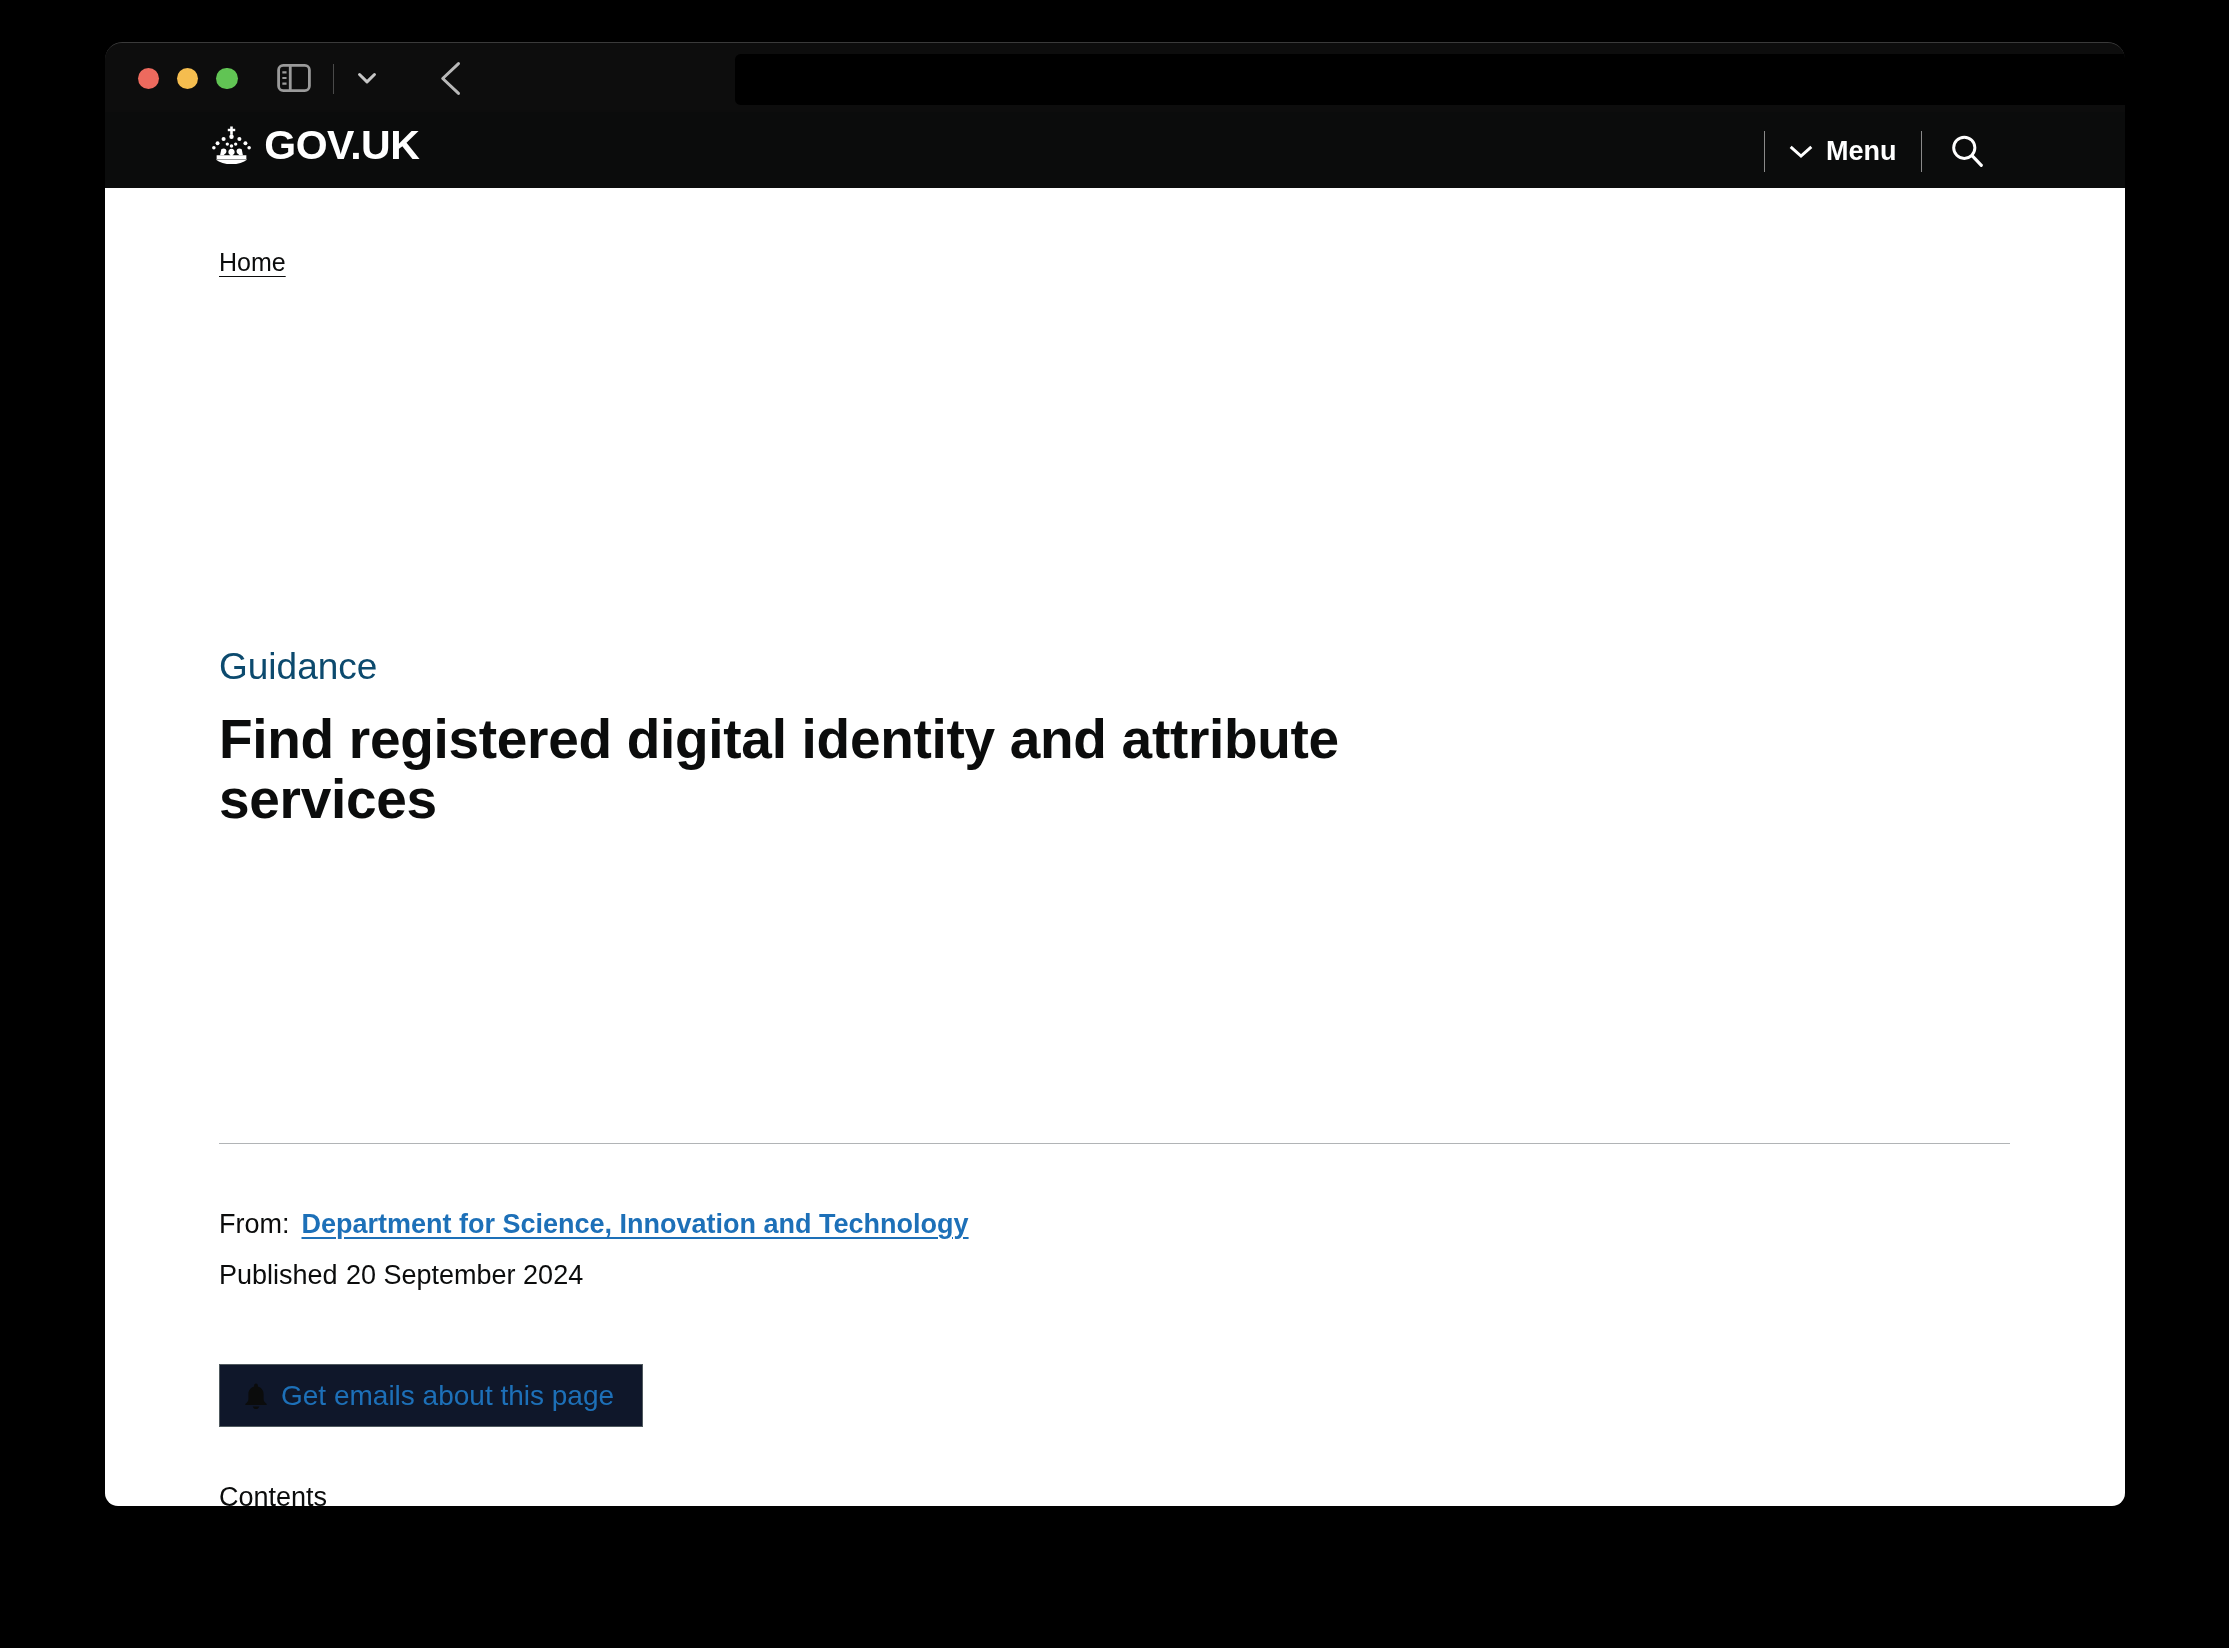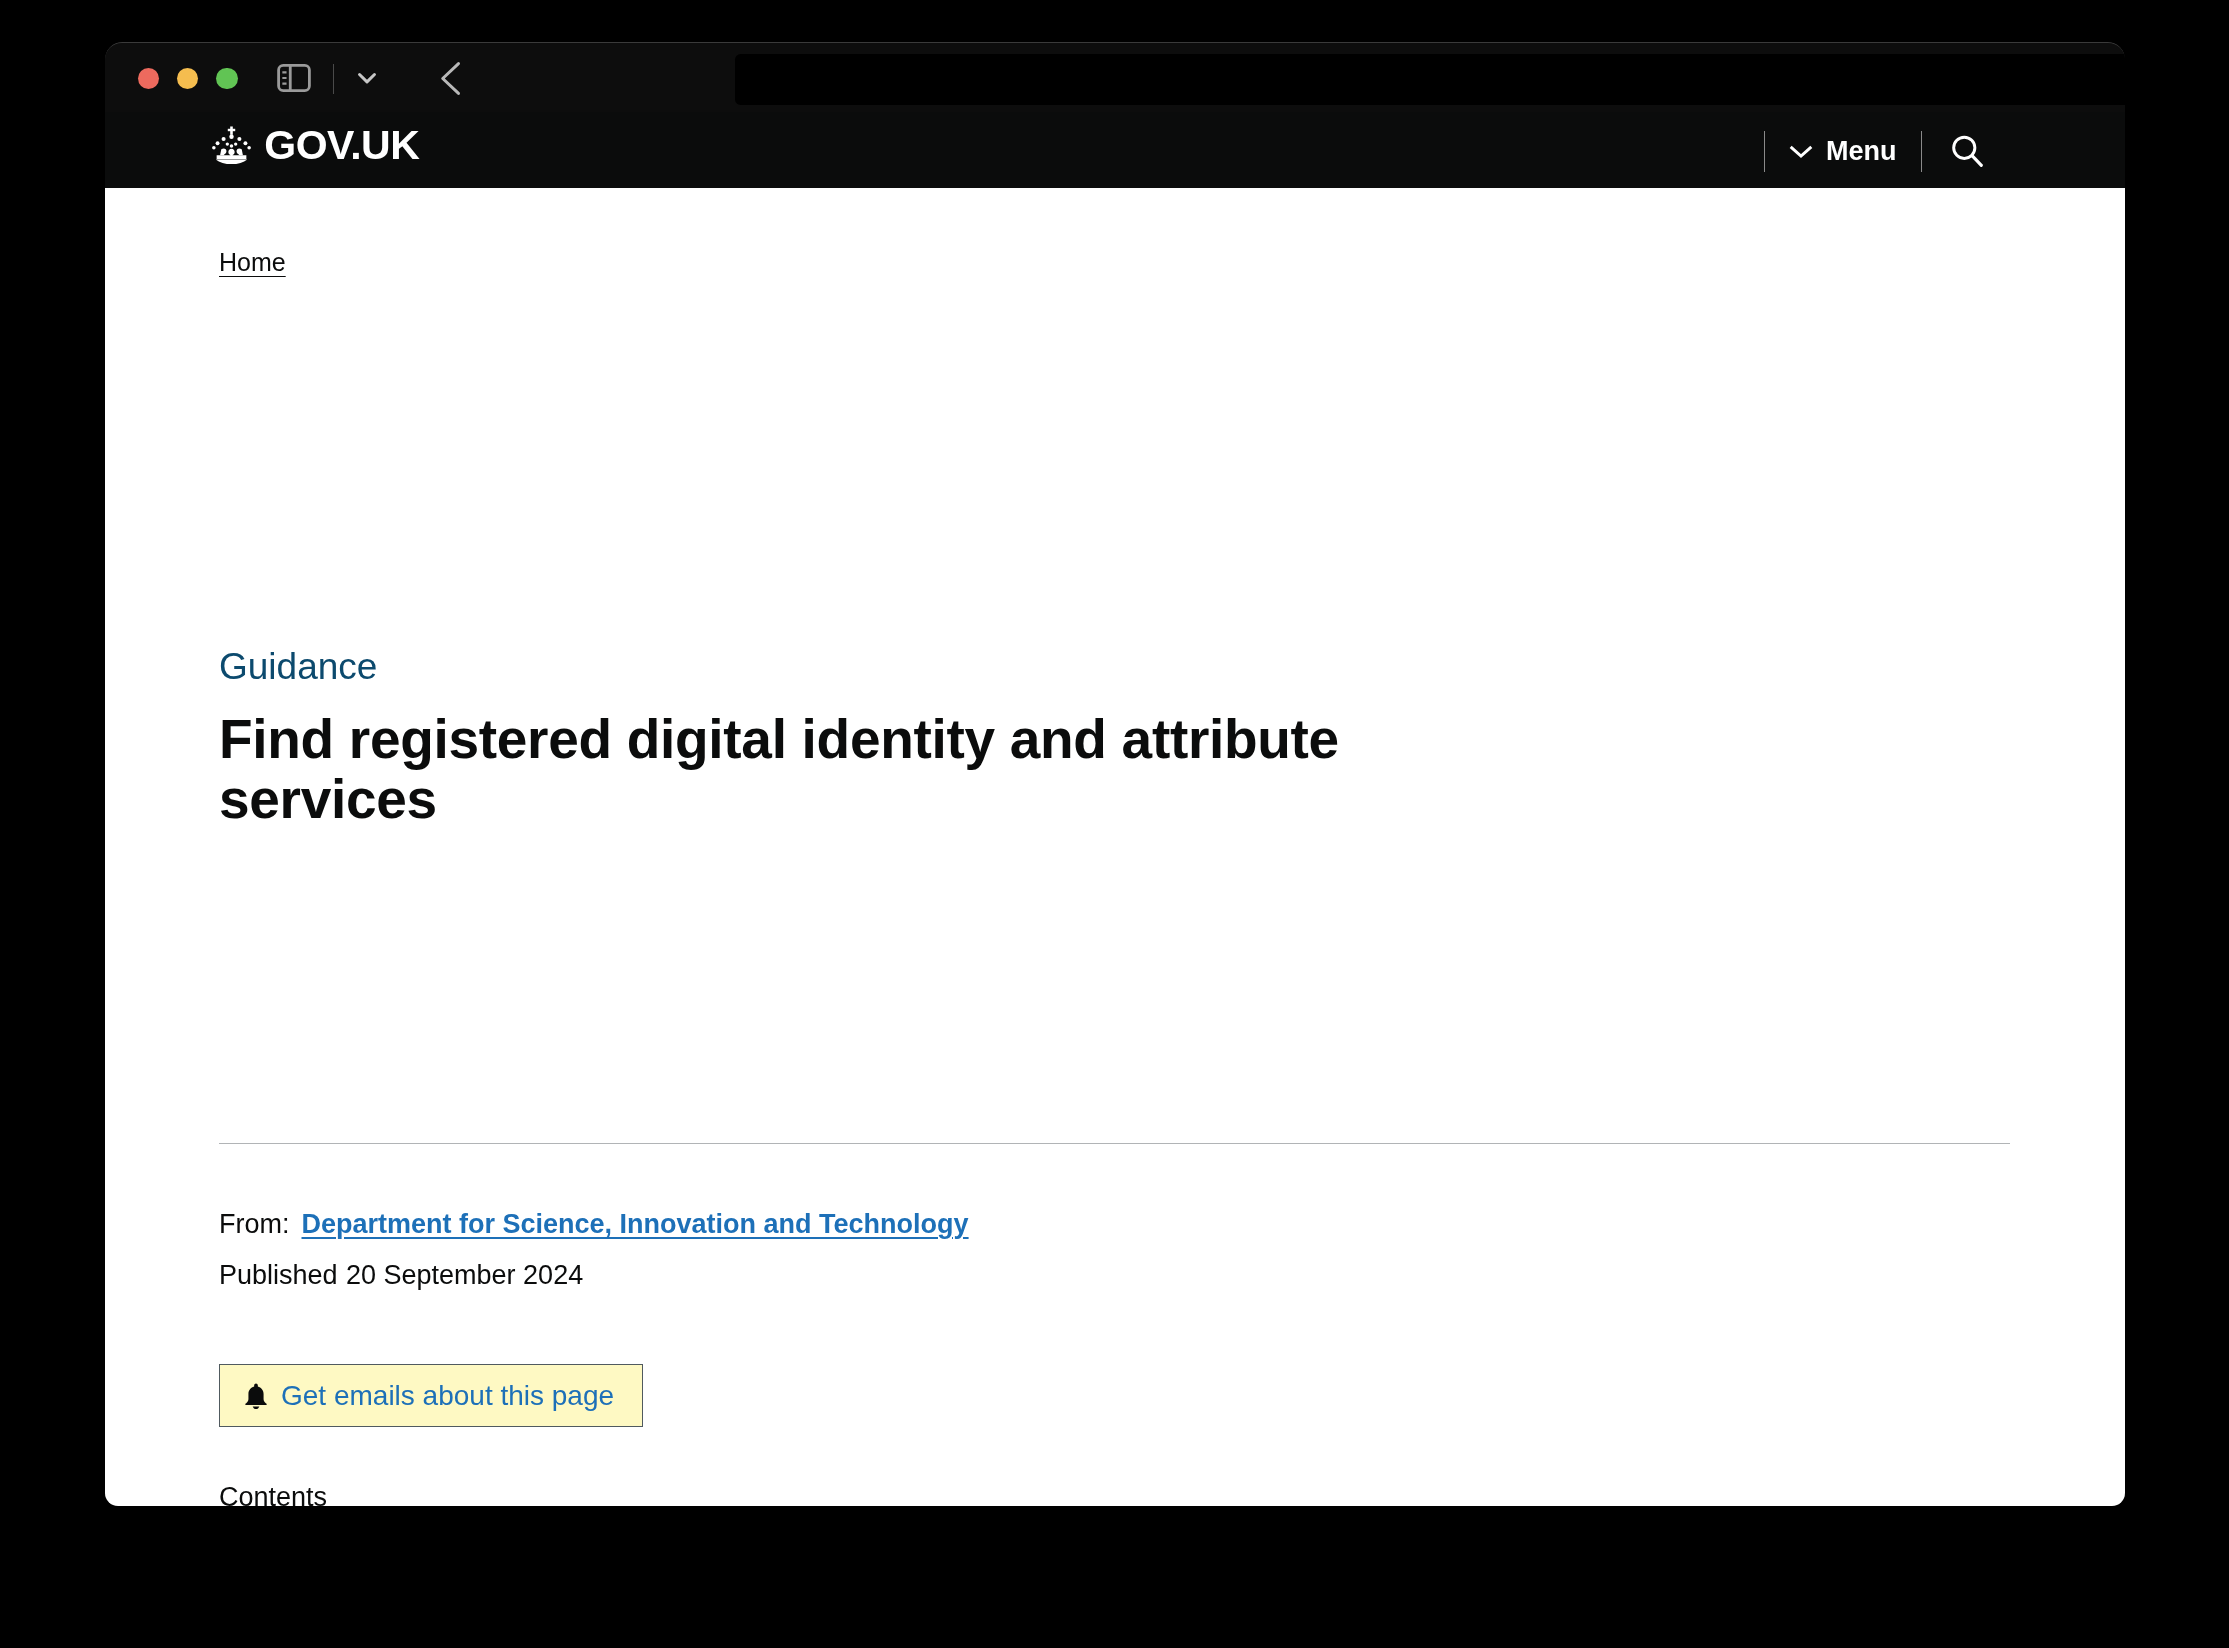--- a/index.html
+++ b/index.html
@@ -250,21 +250,21 @@
   }
   #meta-published-label { margin-right: 8.4px; }
 
   #email-button {
     position: absolute;
     left: 114px;
     top: 1176px;
     height: 63px;
     min-width: 280px;
     border: 1.9px solid #505a5f;
-    background: #fef9c3;
+    background: #0f172a;
     display: flex;
     align-items: center;
     gap: 13px;
     padding: 0 28px 0 24px;
   }
   #bell-icon { width: 24px; height: 28px; display: block; flex: none; }
   #email-button-label {
     color: #1d70b8;
     font-size: 28px;
     line-height: 1;

